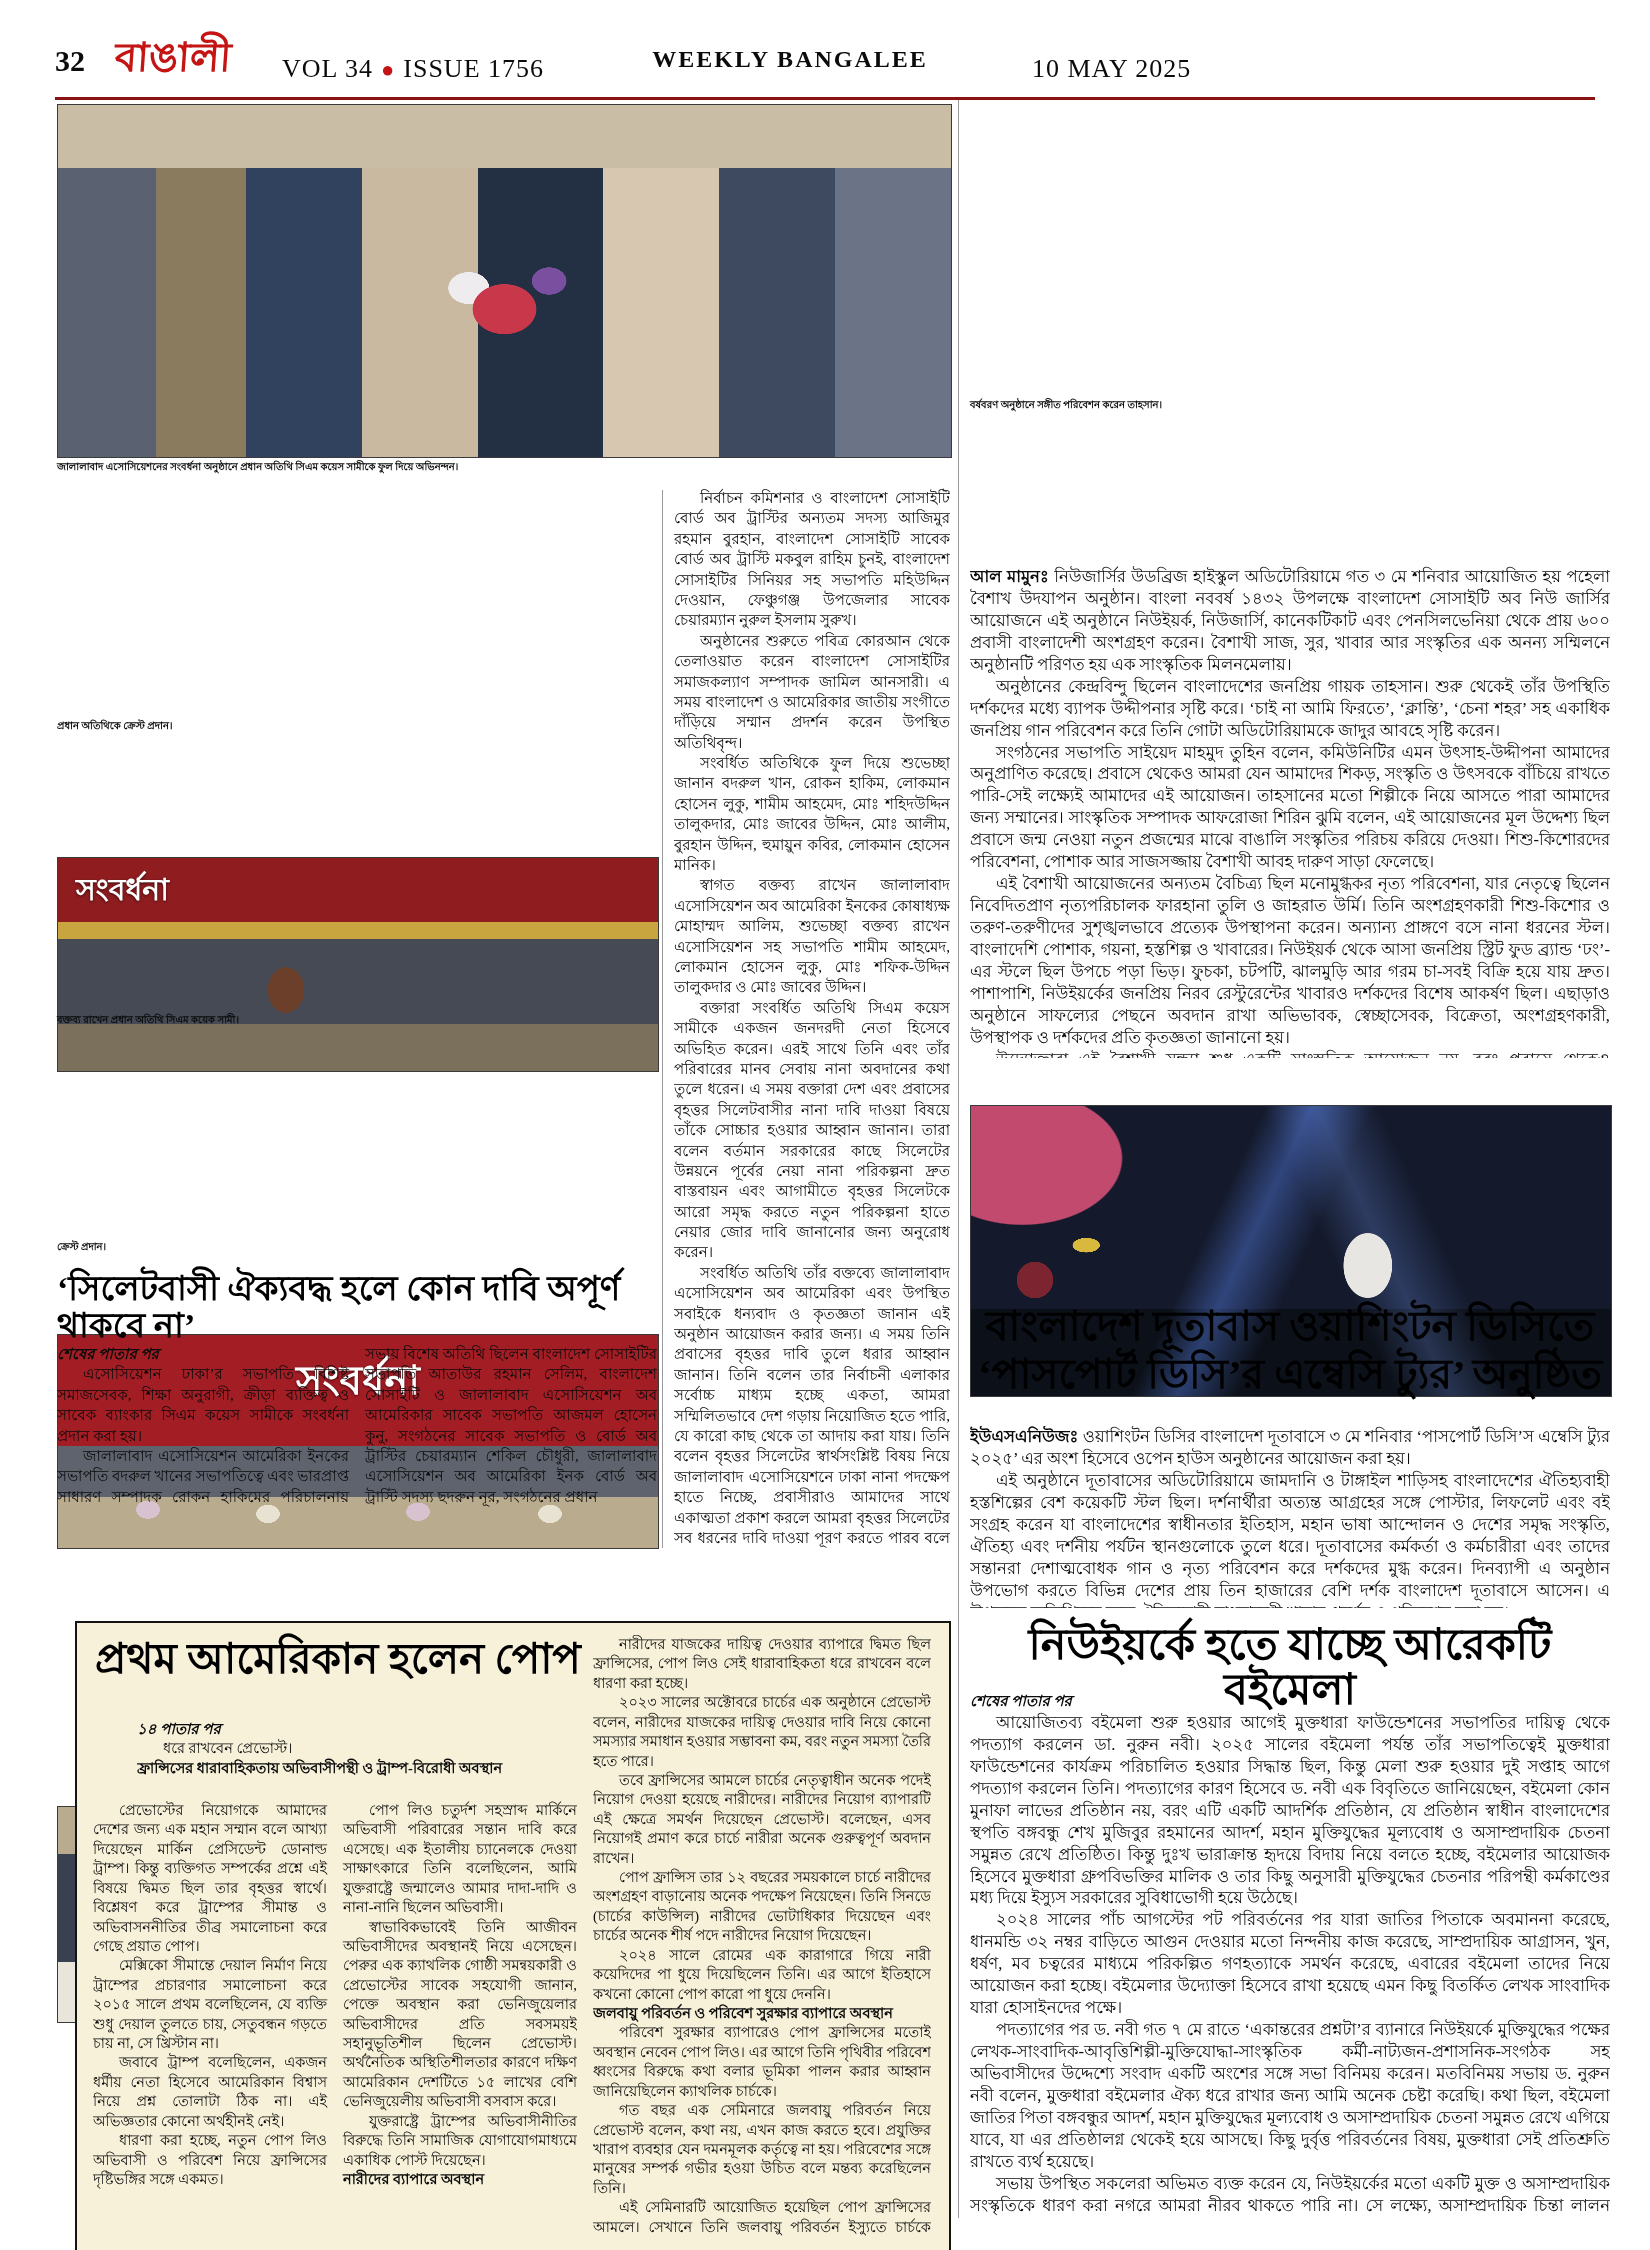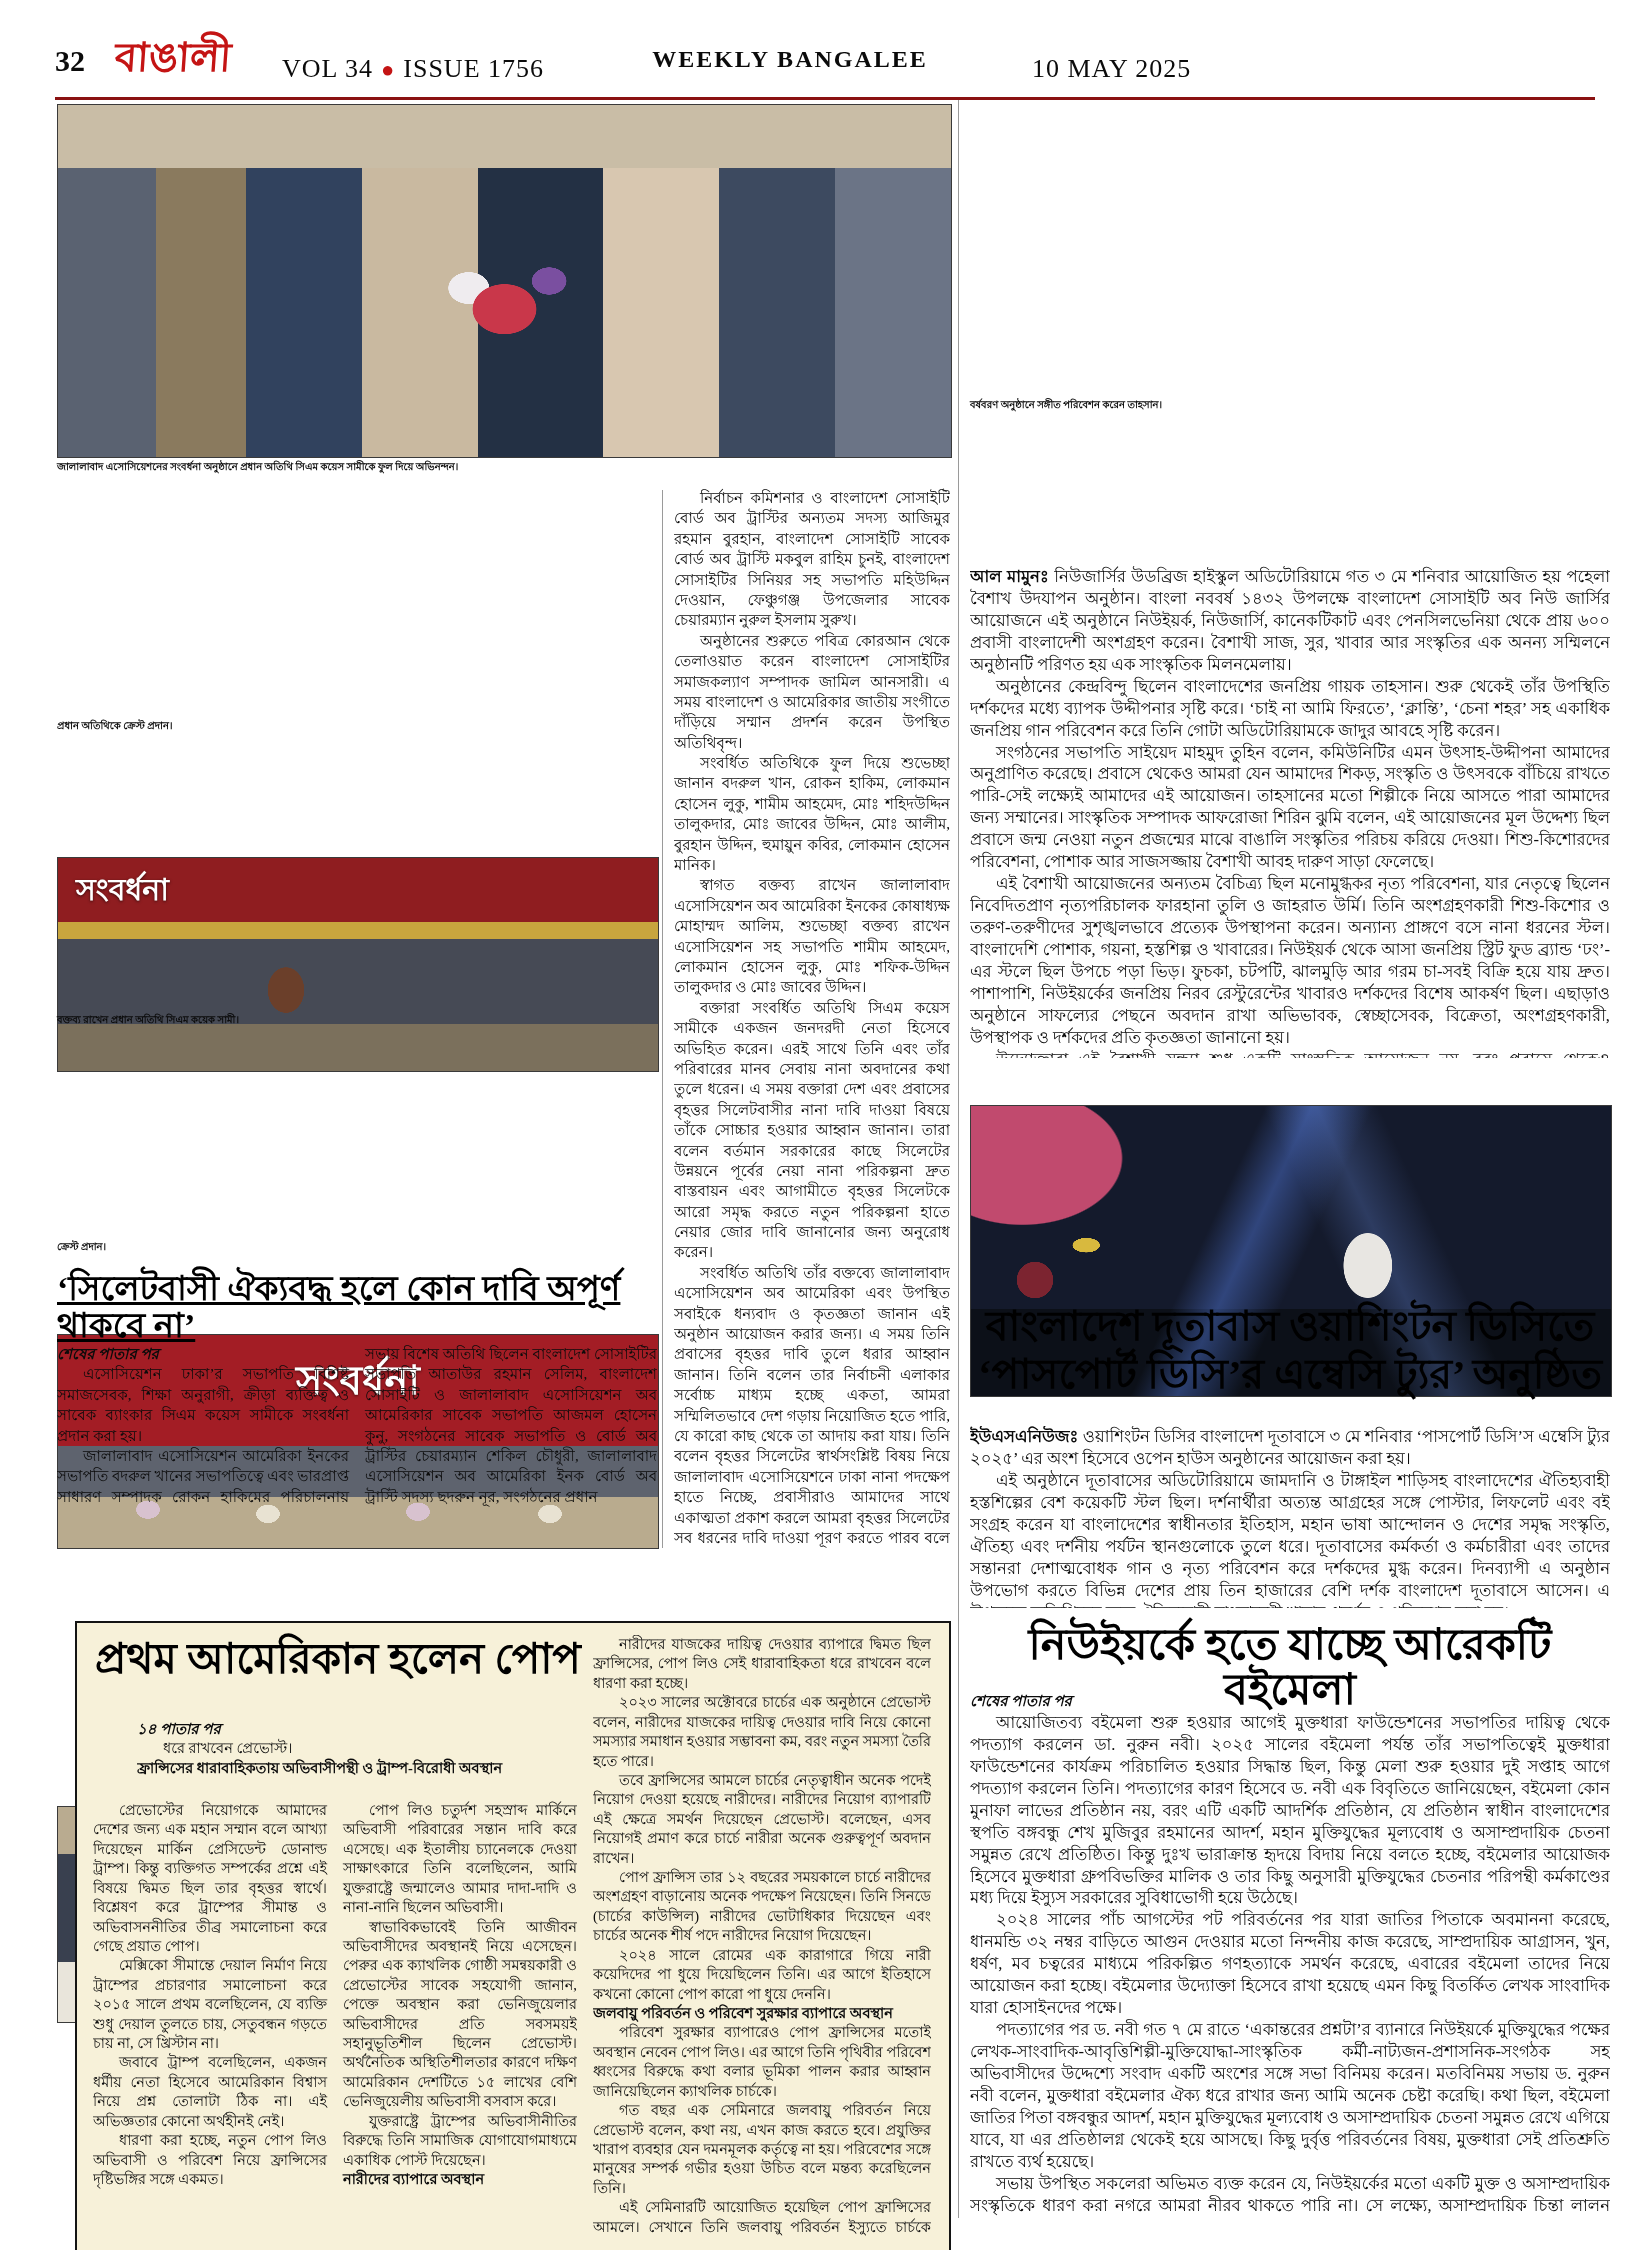--- a/index.html
+++ b/index.html
@@ -76,21 +76,21 @@
     <span class="banner" style="left:50%;transform:translateX(-50%);top:14px;font-size:40px;">সংবর্ধনা</span>
   </div>
   <div class="caption abs" style="left:57px;top:1014px;width:600px;">বক্তব্য রাখেন প্রধান অতিথি সিএম কয়েক সামী।</div>
 
   <div class="photo abs" style="left:57px;top:1022px;width:600px;height:215px;
        background:
          radial-gradient(34px 44px at 52% 45%, #7c4a2e 0 45%, transparent 46%),
          linear-gradient(180deg,#b9ab90 0 22%, #39404f 22% 72%, #e9e5db 72% 100%);"></div>
   <div class="caption abs" style="left:57px;top:1241px;width:600px;">ক্রেস্ট প্রদান।</div>
 
-  <div class="headline abs" style="left:57px;top:1270px;width:600px;font-size:34px;line-height:1.1;text-decoration:underline;">‘সিলেটবাসী ঐক্যবদ্ধ হলে কোন দাবি অপূর্ণ থাকবে না’</div>
+  <div class="headline abs" style="left:57px;top:1270px;width:600px;font-size:34px;line-height:1.1;">‘সিলেটবাসী ঐক্যবদ্ধ হলে কোন দাবি অপূর্ণ থাকবে না’</div>
   <div class="bodytext cols2 abs" style="left:57px;top:1344px;width:600px;height:205px;">
       <p class="para note">শেষের পাতার পর</p>
       <p class="para">এসোসিয়েশন ঢাকা’র সভাপতি বিশিষ্ট সমাজসেবক, শিক্ষা অনুরাগী, ক্রীড়া ব্যক্তিত্ব ও সাবেক ব্যাংকার সিএম কয়েস সামীকে সংবর্ধনা প্রদান করা হয়।</p>
       <p class="para">জালালাবাদ এসোসিয়েশন আমেরিকা ইনকের সভাপতি বদরুল খানের সভাপতিত্বে এবং ভারপ্রাপ্ত সাধারণ সম্পাদক রোকন হাকিমের পরিচালনায় সভায় বিশেষ অতিথি ছিলেন বাংলাদেশ সোসাইটির সভাপতি আতাউর রহমান সেলিম, বাংলাদেশ সোসাইটি ও জালালাবাদ এসোসিয়েশন অব আমেরিকার সাবেক সভাপতি আজমল হোসেন কুনু, সংগঠনের সাবেক সভাপতি ও বোর্ড অব ট্রাস্টির চেয়ারম্যান শেকিল চৌধুরী, জালালাবাদ এসোসিয়েশন অব আমেরিকা ইনক বোর্ড অব ট্রাস্টি সদস্য ছদরুন নূর, সংগঠনের প্রধান</p>
     </div>
 
   <div class="vrule abs" style="left:662px;top:490px;height:1058px;"></div>
   <div class="bodytext abs" style="left:674px;top:488px;width:276px;height:1060px;">
       <p class="para">নির্বাচন কমিশনার ও বাংলাদেশ সোসাইটি বোর্ড অব ট্রাস্টির অন্যতম সদস্য আজিমুর রহমান বুরহান, বাংলাদেশ সোসাইটি সাবেক বোর্ড অব ট্রাস্টি মকবুল রাহিম চুনই, বাংলাদেশ সোসাইটির সিনিয়র সহ সভাপতি মহিউদ্দিন দেওয়ান, ফেঞ্চুগঞ্জ উপজেলার সাবেক চেয়ারম্যান নুরুল ইসলাম সুরুখ।</p>
       <p class="para">অনুষ্ঠানের শুরুতে পবিত্র কোরআন থেকে তেলাওয়াত করেন বাংলাদেশ সোসাইটির সমাজকল্যাণ সম্পাদক জামিল আনসারী। এ সময় বাংলাদেশ ও আমেরিকার জাতীয় সংগীতে দাঁড়িয়ে সম্মান প্রদর্শন করেন উপস্থিত অতিথিবৃন্দ।</p>

